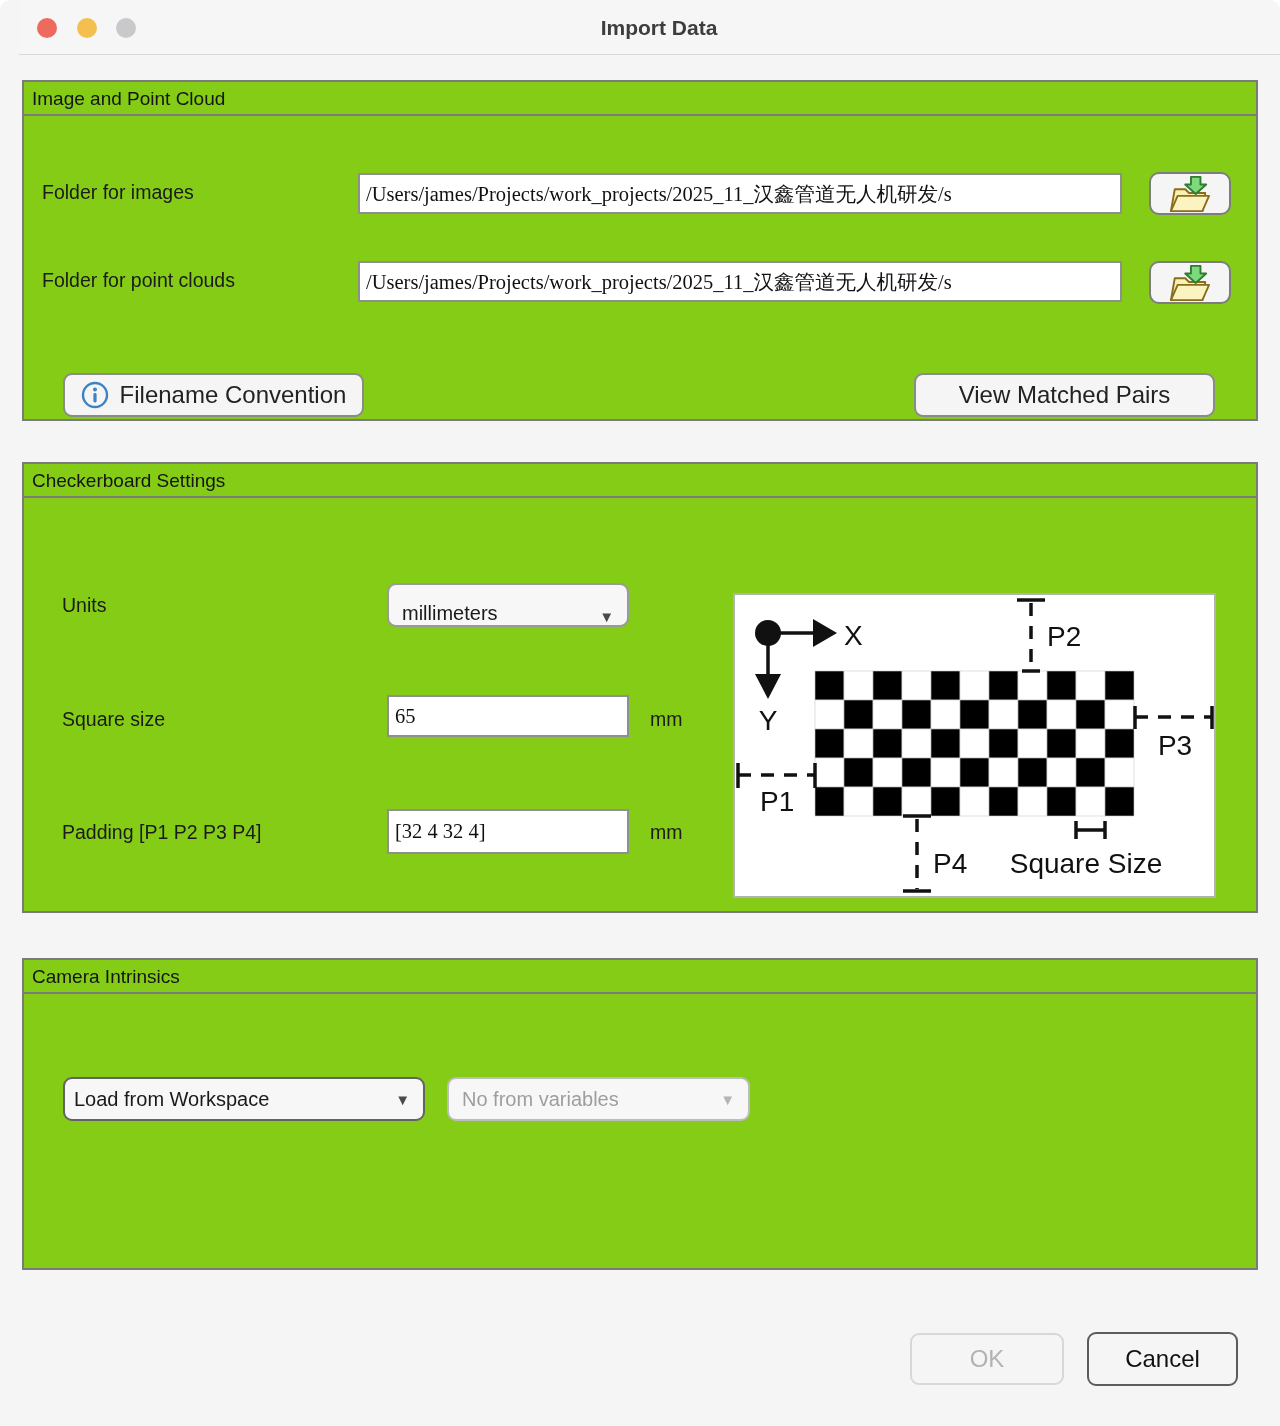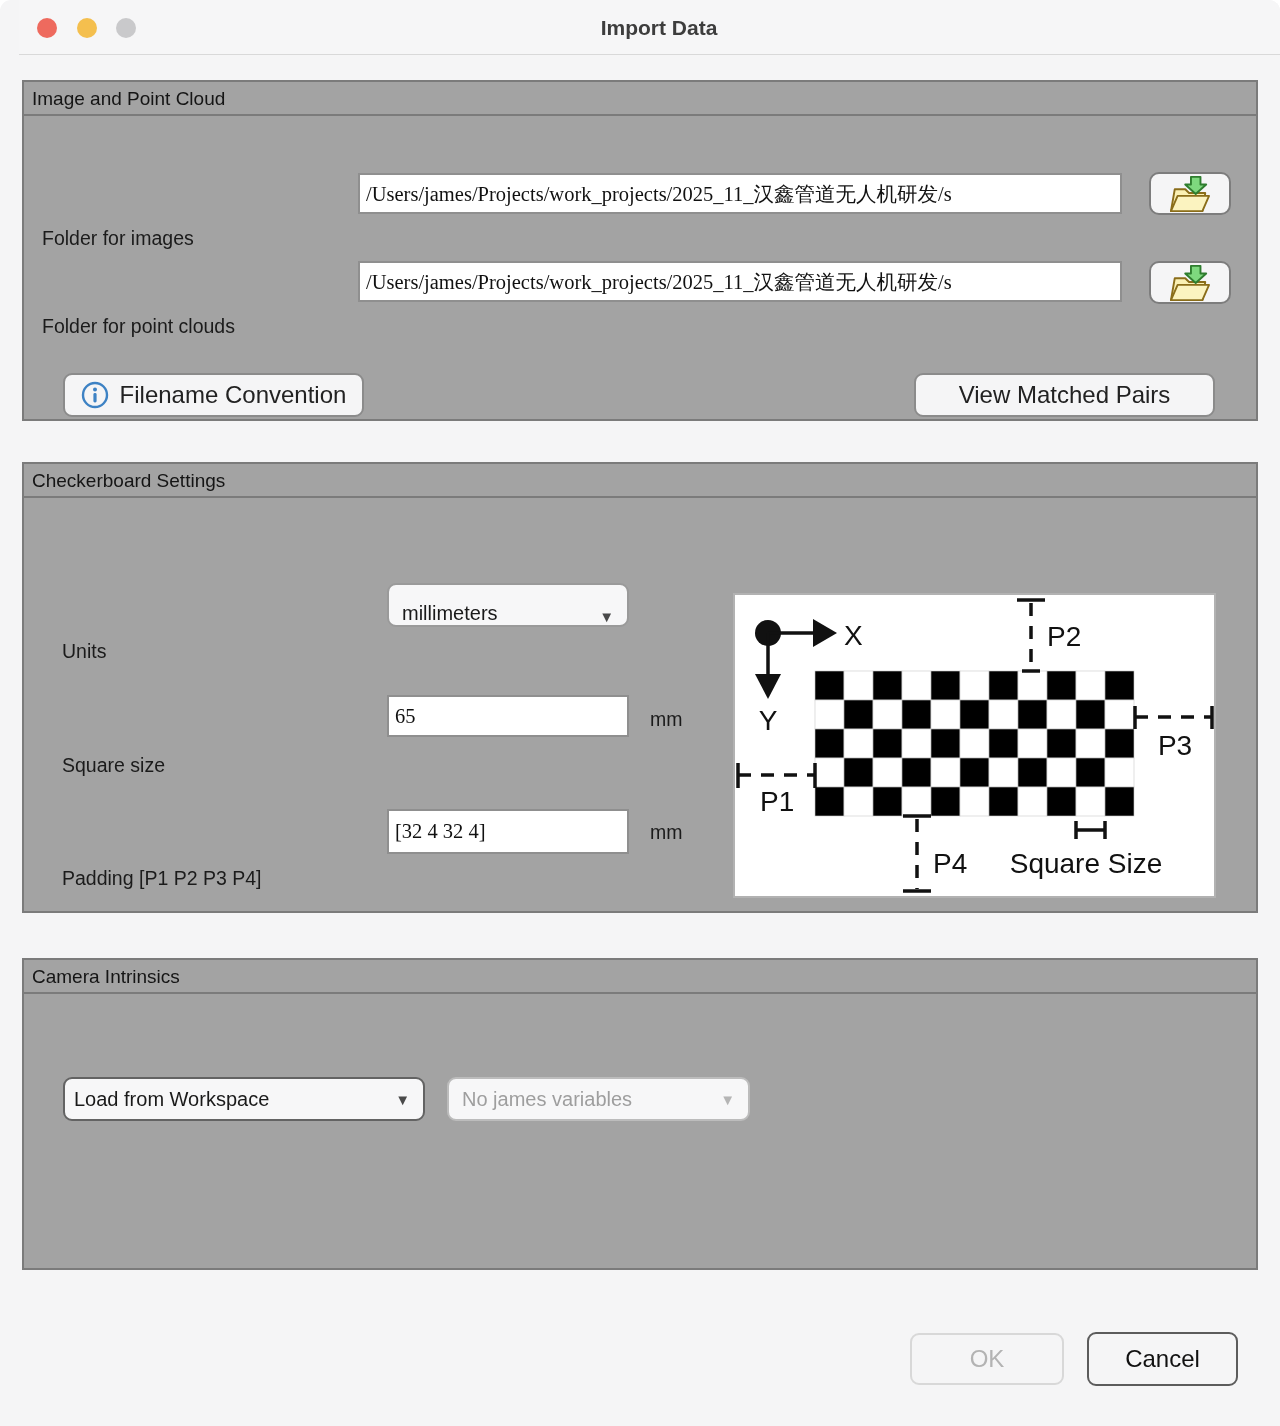--- a/index.html
+++ b/index.html
@@ -16,28 +16,28 @@
     background:#f6f6f7; border-bottom:1px solid #d9d9d9;margin-left:19px;
   }
   .traffic { position:absolute; top:18px; width:20px; height:20px; border-radius:50%; }
   #titlebar .title {
     position:absolute; left:0; top:0; width:100%; height:55px;
     text-align:center; line-height:55px; font-size:21px; font-weight:bold; color:#3d3d3d;
   }
   
   .panel {
     position:absolute; left:22px; width:1236px;
-    border:2px solid #7b7b7b; background:#a3a3a3;
+    border:2px solid #7b7b7b; background:#84cc16;
   }
   .panel-header {
     height:34px; line-height:33px; padding-left:8px;
     border-bottom:2px solid #7b7b7b; font-size:19px; color:#151515;
   }
   .panel-body { position:absolute; left:0; top:36px; right:0; bottom:0; }
-  .field-label { position:absolute; font-size:19.5px; color:#1b1b1b; white-space:nowrap;margin-top:46px; }
+  .field-label { position:absolute; font-size:19.5px; color:#1b1b1b; white-space:nowrap; }
   .text-input {
     position:absolute; border:2px solid #8f8f8f; background:#ffffff;
     font-family:Liberation Serif, serif; font-size:20.5px; color:#111;
     padding:0 6px; outline:none;
   }
   .icon-btn {
     position:absolute; width:82px; height:43px; border:2px solid #7d7d7d;
     border-radius:10px; background:#f5f5f6; display:flex; align-items:center;
     justify-content:center; cursor:pointer;
   }
@@ -229,21 +229,21 @@
   </div>
 
   <div class="panel" style="top:958px; height:312px;">
     <div class="panel-header">Camera Intrinsics</div>
     <div class="panel-body">
       <div class="dropdown strong" style="left:39px; top:81px; width:362px; height:44px;padding-left:9px;">
         <span>Load from Workspace</span>
         <span class="caret">▼</span>
       </div>
       <div class="dropdown disabled" style="left:423px; top:81px; width:303px; height:44px;">
-        <span>No james variables</span>
+        <span>No from variables</span>
         <span class="caret">▼</span>
       </div>
     </div>
   </div>
 
   <div class="btn cancel" style="left:1087px; top:1332px; width:151px; height:54px;">
     <span>Cancel</span>
   </div>
   <div class="btn ok" style="left:910px; top:1333px; width:154px; height:52px;">
     <span>OK</span>

